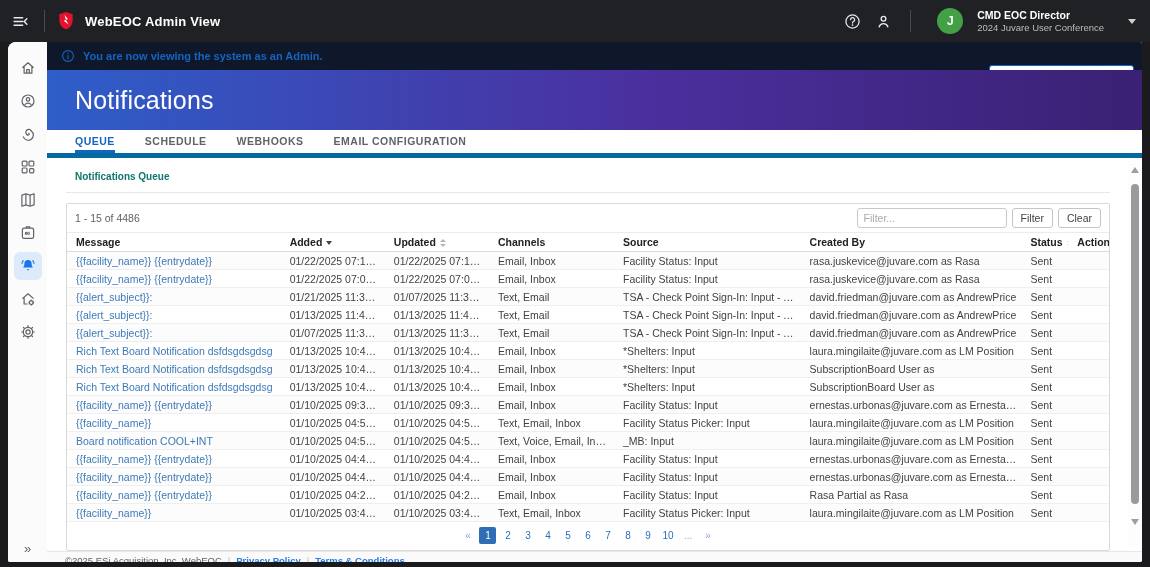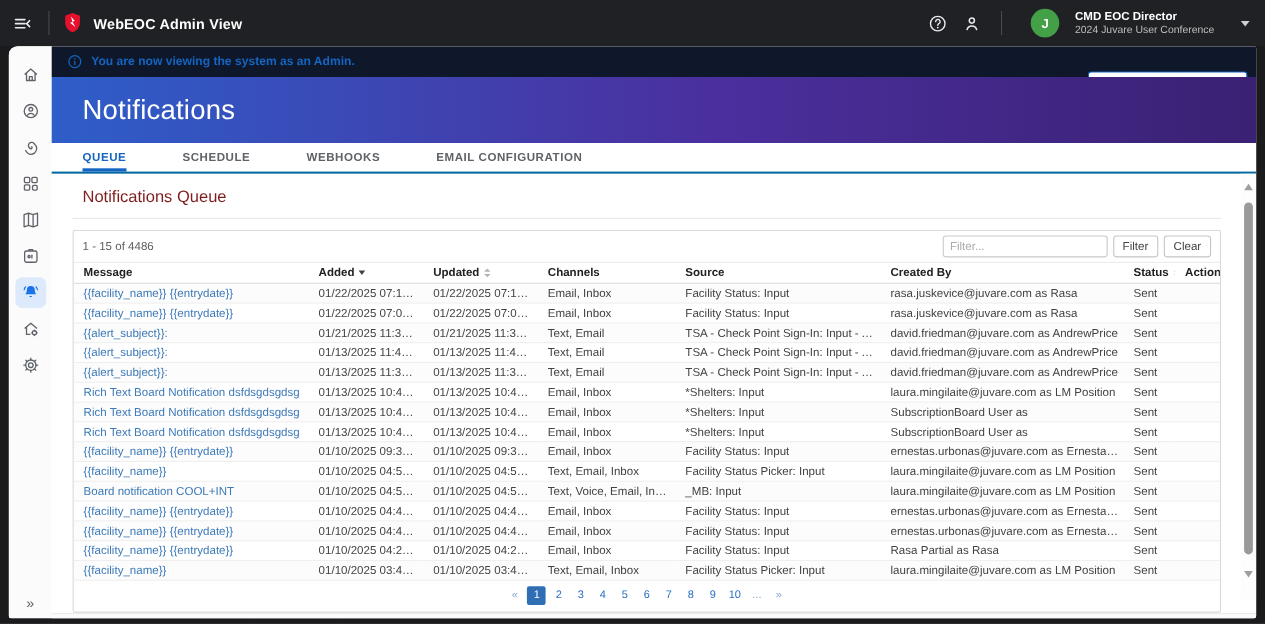--- a/index.html
+++ b/index.html
@@ -45,28 +45,28 @@
   .banner-icon { color:#1565c0; margin-right:8px; }
   .banner-text { font-size:11px; font-weight:bold; color:#1565c0; }
   .banner-btn { margin-left:auto; background:#fff; border:1px solid #1565c0; color:#1565c0;
     font-size:9.5px; font-weight:bold; padding:3px 9px; border-radius:3px; letter-spacing:.3px;
     cursor:pointer; font-family:inherit;margin-top:36px; }
 
   .hero { height:60px; background:linear-gradient(90deg,#2e5ec9 0%, #4b2f9e 55%, #3a2173 100%);
     display:flex; align-items:center; padding-left:28px; flex:0 0 60px; }
   .hero-title { color:#fff; font-size:25px; font-weight:400; letter-spacing:.2px; }
 
-  .tabbar { height:28px; border-bottom:2px solid #0369a1; display:flex; align-items:stretch;
-    padding-left:28px; gap:51px; flex:0 0 28px; background:#fff; }
+  .tabbar { height:28px; border-bottom:5px solid #0369a1; display:flex; align-items:stretch;
+    padding-left:28px; gap:30px; flex:0 0 28px; background:#fff; }
   .tab { font-size:10.5px; font-weight:bold; letter-spacing:.5px; color:#5f6368; display:flex;
     align-items:center; border-bottom:3px solid transparent; padding-top:2px; cursor:pointer; }
   .tab.active { color:#1565c0; border-bottom-color:#1565c0; }
 
   .content { flex:1; background:#fff; padding:13px 32px 0 28px; position:relative; }
-  .section-title { font-size:15px; font-weight:normal; color:#7f1d1d; }
+  .section-title { font-size:10px; font-weight:bold; color:#0f766e; }
   .section-divider { border:none; border-top:1px solid #e8e8e8; margin:10px 0 0 -9px; width:1044px; }
 
   .table-box { width:1044px; margin:10px 0 0 -9px; border:1px solid #d9d9d9; border-radius:2px;
     background:#fff; }
   .table-toolbar { display:flex; align-items:center; padding:4px 8px; border-bottom:1px solid #ececec; }
   .result-count { font-size:10.5px; color:#616161; }
   .filter-input { margin-left:auto; width:150px; height:20px; border:1px solid #c9c9c9; border-radius:3px;
     font-size:10.5px; padding:0 6px; color:#424242; font-family:inherit; }
   .filter-input::placeholder { color:#aaa; }
   .tb-btn { height:20px; margin-left:5px; background:#fff; border:1px solid #c5c5c5; border-radius:3px;
@@ -297,40 +297,40 @@
                 <td>01/22/2025 07:07:04</td>
                 <td>Email, Inbox</td>
                 <td>Facility Status: Input</td>
                 <td>rasa.juskevice@juvare.com as Rasa</td>
                 <td>Sent</td>
                 <td></td>
               </tr>
               <tr>
                 <td><a>{{alert_subject}}:</a></td>
                 <td>01/21/2025 11:39:31</td>
-                <td>01/21/2025 11:39:39</td>
+                <td>01/07/2025 11:39:39</td>
                 <td>Text, Email</td>
                 <td>TSA - Check Point Sign-In: Input - Alert</td>
                 <td>david.friedman@juvare.com as AndrewPrice</td>
                 <td>Sent</td>
                 <td></td>
               </tr>
               <tr>
                 <td><a>{{alert_subject}}:</a></td>
                 <td>01/13/2025 11:47:48</td>
                 <td>01/13/2025 11:48:00</td>
                 <td>Text, Email</td>
                 <td>TSA - Check Point Sign-In: Input - Alert</td>
                 <td>david.friedman@juvare.com as AndrewPrice</td>
                 <td>Sent</td>
                 <td></td>
               </tr>
               <tr>
                 <td><a>{{alert_subject}}:</a></td>
-                <td>01/13/2025 11:31:41</td>
+                <td>01/07/2025 11:31:41</td>
                 <td>01/13/2025 11:31:50</td>
                 <td>Text, Email</td>
                 <td>TSA - Check Point Sign-In: Input - Alert</td>
                 <td>david.friedman@juvare.com as AndrewPrice</td>
                 <td>Sent</td>
                 <td></td>
               </tr>
               <tr>
                 <td><a>Rich Text Board Notification dsfdsgdsgdsg</a></td>
                 <td>01/13/2025 10:49:09</td>

